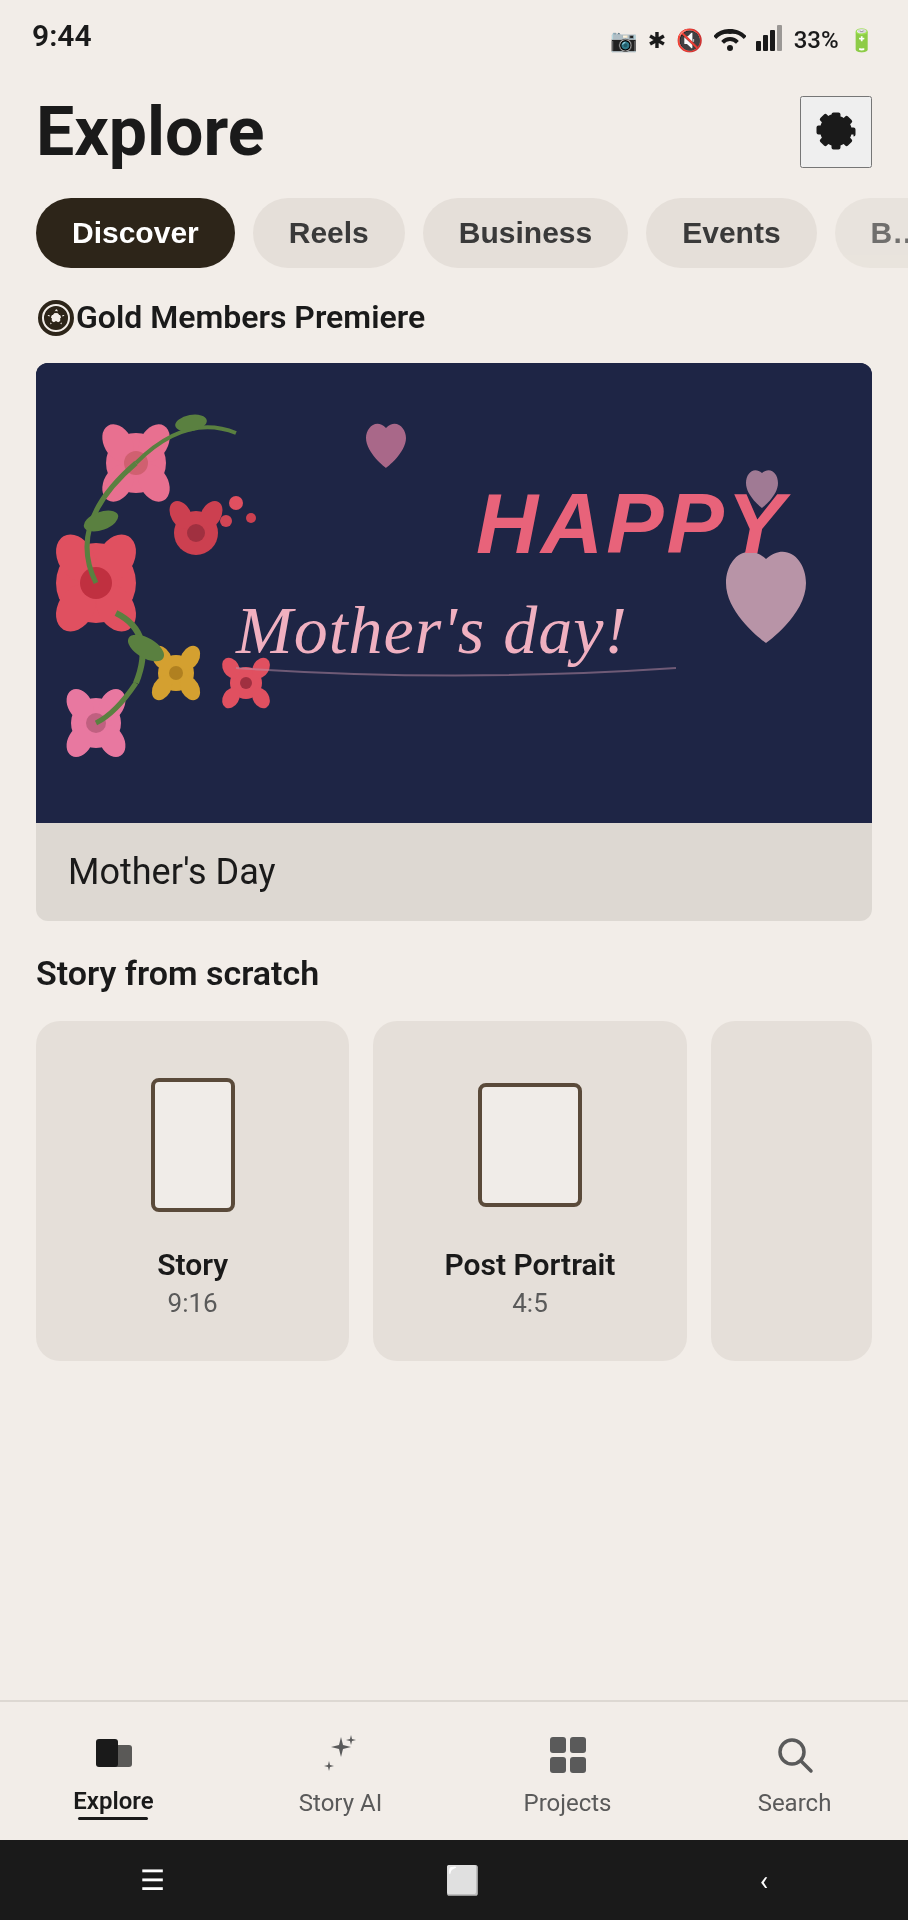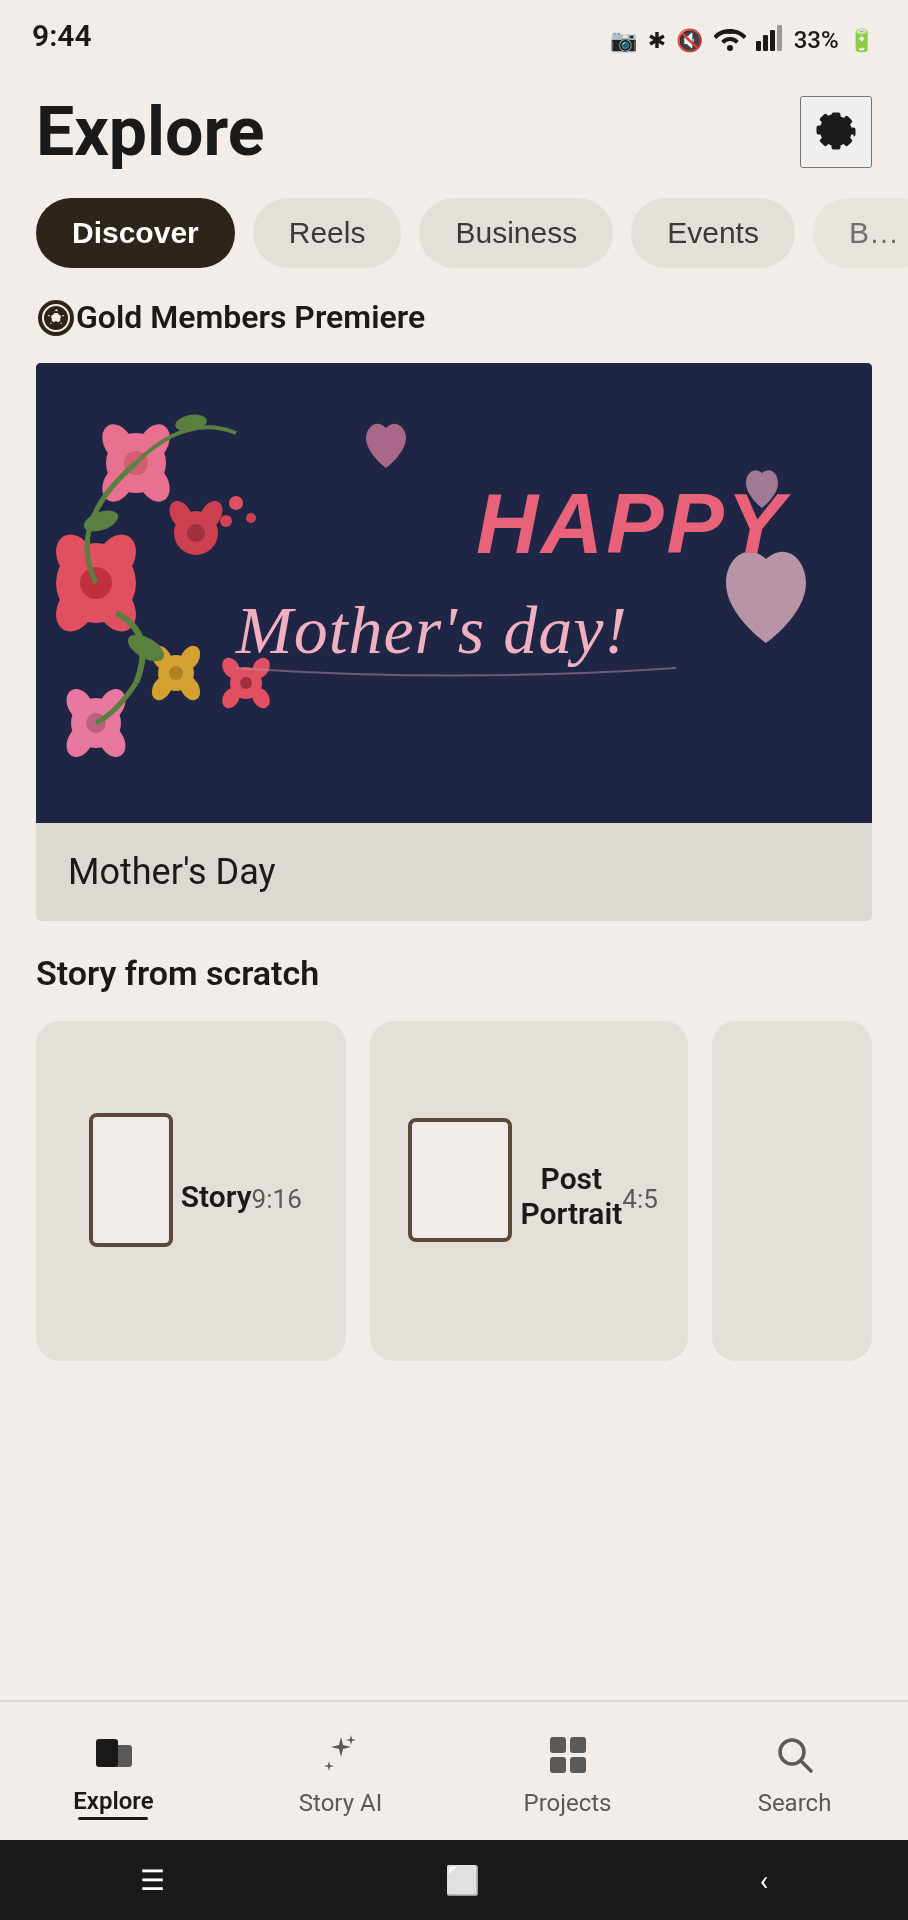--- a/index.html
+++ b/index.html
@@ -67,21 +67,21 @@
     .category-tabs {
       display: flex;
       gap: 18px;
       padding: 10px 36px 20px 36px;
       overflow-x: hidden;
     }
     .tab-pill {
       padding: 18px 36px;
       border-radius: 50px;
       font-size: 30px;
-      font-weight: 400;
+      font-weight: 700;
       cursor: pointer;
       white-space: nowrap;
       background: #e5dfd9;
       color: #3a3a3a;
       border: none;
     }
     .tab-pill.active {
       background: #2d2519;
       color: #ffffff;
       font-weight: 600;
@@ -99,21 +99,21 @@
     .gold-label {
       font-size: 32px;
       font-weight: 600;
       color: #1a1a1a;
     }
 
     
     .feature-card {
       margin: 0 36px;
       background: #ddd8d2;
-      border-radius: 5px;
+      border-radius: 12px;
       overflow: hidden;
       cursor: pointer;
     }
     .feature-card-image {
       width: 100%;
       height: 460px;
       background: linear-gradient(135deg, #1a2340 0%, #1e2a4a 40%, #243060 100%);
       position: relative;
       overflow: hidden;
       display: flex;
@@ -141,21 +141,21 @@
     .scratch-cards {
       display: flex;
       gap: 24px;
     }
     .scratch-card {
       flex: 1;
       background: #e5dfd9;
       border-radius: 24px;
       padding: 50px 30px 40px 30px;
       display: flex;
-      flex-direction: row;
+      flex-direction: column;
       align-items: center;
       cursor: pointer;
       min-height: 340px;
       justify-content: center;
     }
     .scratch-card:last-child {
       flex: 0.7;
       overflow: hidden;
     }
     .scratch-card-icon {

